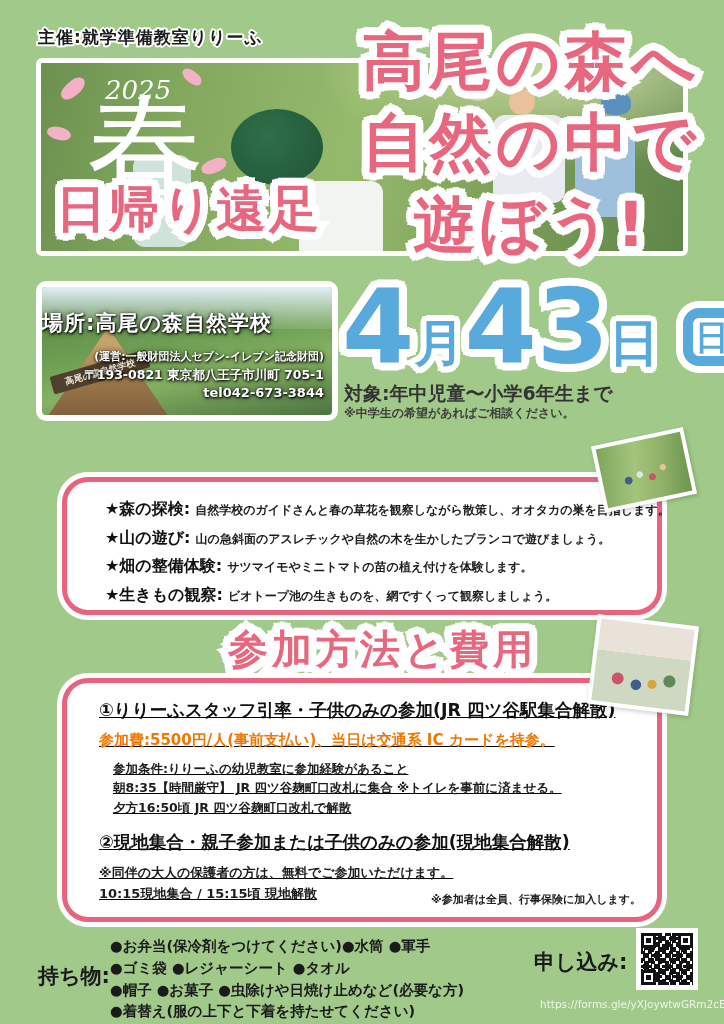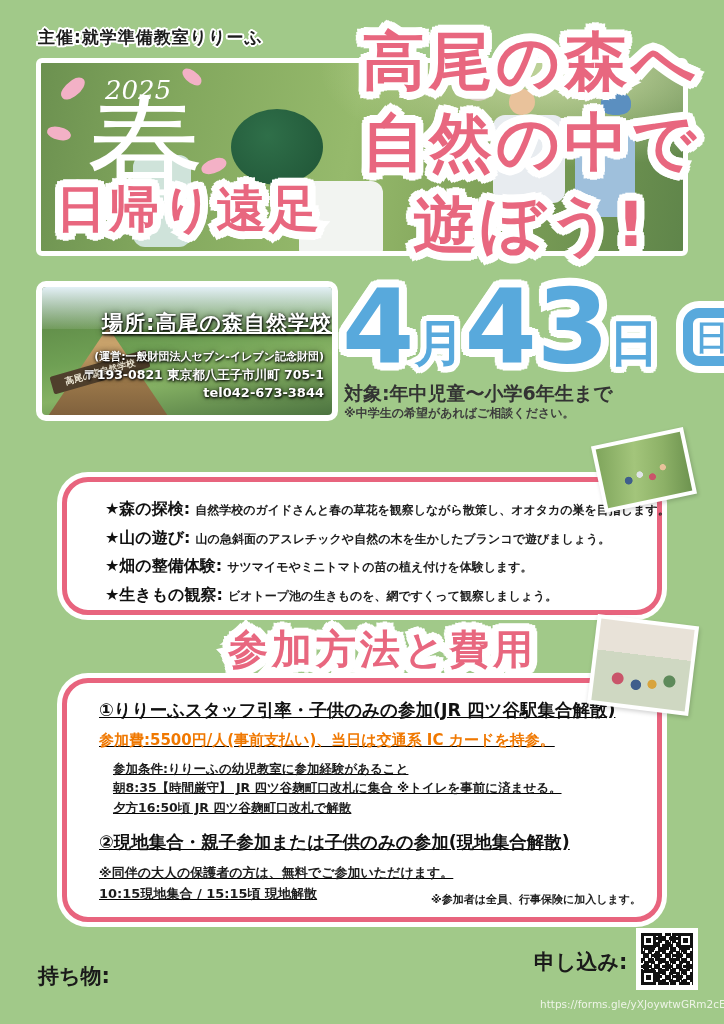--- a/index.html
+++ b/index.html
@@ -39,21 +39,21 @@
   .t1 { top:30px;text-align:center; } .t2 { top:111px; } .t3 { top:193px; }
 
   
   .venue { left:36px; top:281px; width:302px; height:140px; border:6px solid #fff; border-radius:10px; overflow:hidden;
            background:linear-gradient(170deg,#567f41,#6fa054 45%,#86b264 65%,#4c7340 100%); z-index:2; }
   .venue .sky { position:absolute; left:0; top:0; width:100%; height:42px; background:linear-gradient(#e3f0f6,rgba(244,249,251,.1)); }
   .venue .logs { position:absolute; left:4px; bottom:-4px; width:124px; height:92px;
            clip-path:polygon(0 100%,50% 0,100% 100%); background:linear-gradient(#c8a26b 20%,#9a7749 60%,#7d5f3c); }
   .venue .sign { position:absolute; left:8px; bottom:34px; width:100px; height:18px; background:#4f3f2c; border-radius:2px;
            transform:rotate(-16deg); color:#f0ead8; font-size:9px; font-weight:700; display:flex; align-items:center; justify-content:center; }
-  .venue-heading { position:absolute; left:0; top:22px; width:100%; text-align:right; font-size:21px; font-weight:800; color:#fff; letter-spacing:1px;text-decoration:underline; }
+  .venue-heading { position:absolute; left:0; top:22px; width:100%; text-align:left; font-size:21px; font-weight:800; color:#fff; letter-spacing:1px; }
   .venue-operator { position:absolute; right:8px; top:62px; font-size:11px; font-weight:800; color:#fff; }
   .venue-address  { position:absolute; right:8px; top:80px; font-size:12.5px; font-weight:800; color:#fff; }
   .venue-tel      { position:absolute; right:8px; top:98px; font-size:13px; font-weight:800; color:#fff; }
 
   
   .date-row { left:342px; top:280px; display:flex; align-items:flex-end; color:#58a9dc; font-weight:800; z-index:2; }
   .d-big  { font-size:104px; line-height:.92; }
   .d-unit { font-size:50px; line-height:1; padding-bottom:8px; }
   .weekday-box { width:58px; height:58px; margin:0 0 10px 24px; background:#fff; border:10px solid #58a9dc; border-radius:16px;
                  box-shadow:0 0 0 7px #fff; display:flex; align-items:center; justify-content:center; }
@@ -203,20 +203,26 @@
     </div>
     <div class="opt-title opt2 nw">②現地集合・親子参加または子供のみの参加(現地集合解散)</div>
     <div class="note2">
       <div class="nw">※同伴の大人の保護者の方は、無料でご参加いただけます。</div>
       <div class="nw">10:15現地集合 / 15:15頃 現地解散</div>
     </div>
     <div class="insurance nw">※参加者は全員、行事保険に加入します。</div>
   </div>
 
   <div class="abs belongings-label nw">持ち物:</div>
+  <div class="abs belongings-list">
+    <div class="nw">●お弁当(保冷剤をつけてください)●水筒 ●軍手</div>
+    <div class="nw">●ゴミ袋 ●レジャーシート ●タオル</div>
+    <div class="nw">●帽子 ●お菓子 ●虫除けや日焼け止めなど(必要な方)</div>
+    <div class="nw">●着替え(服の上下と下着を持たせてください)</div>
+  </div>
 
   <div class="abs app-label nw">申し込み:</div>
   <div class="abs qr">
     <div class="qr-inner">
       <div class="finder f-tl"></div>
       <div class="finder f-tr"></div>
       <div class="finder f-bl"></div>
     </div>
   </div>
   <div class="abs app-url nw">https://forms.gle/yXJoywtwGRm2cEHy7</div>

